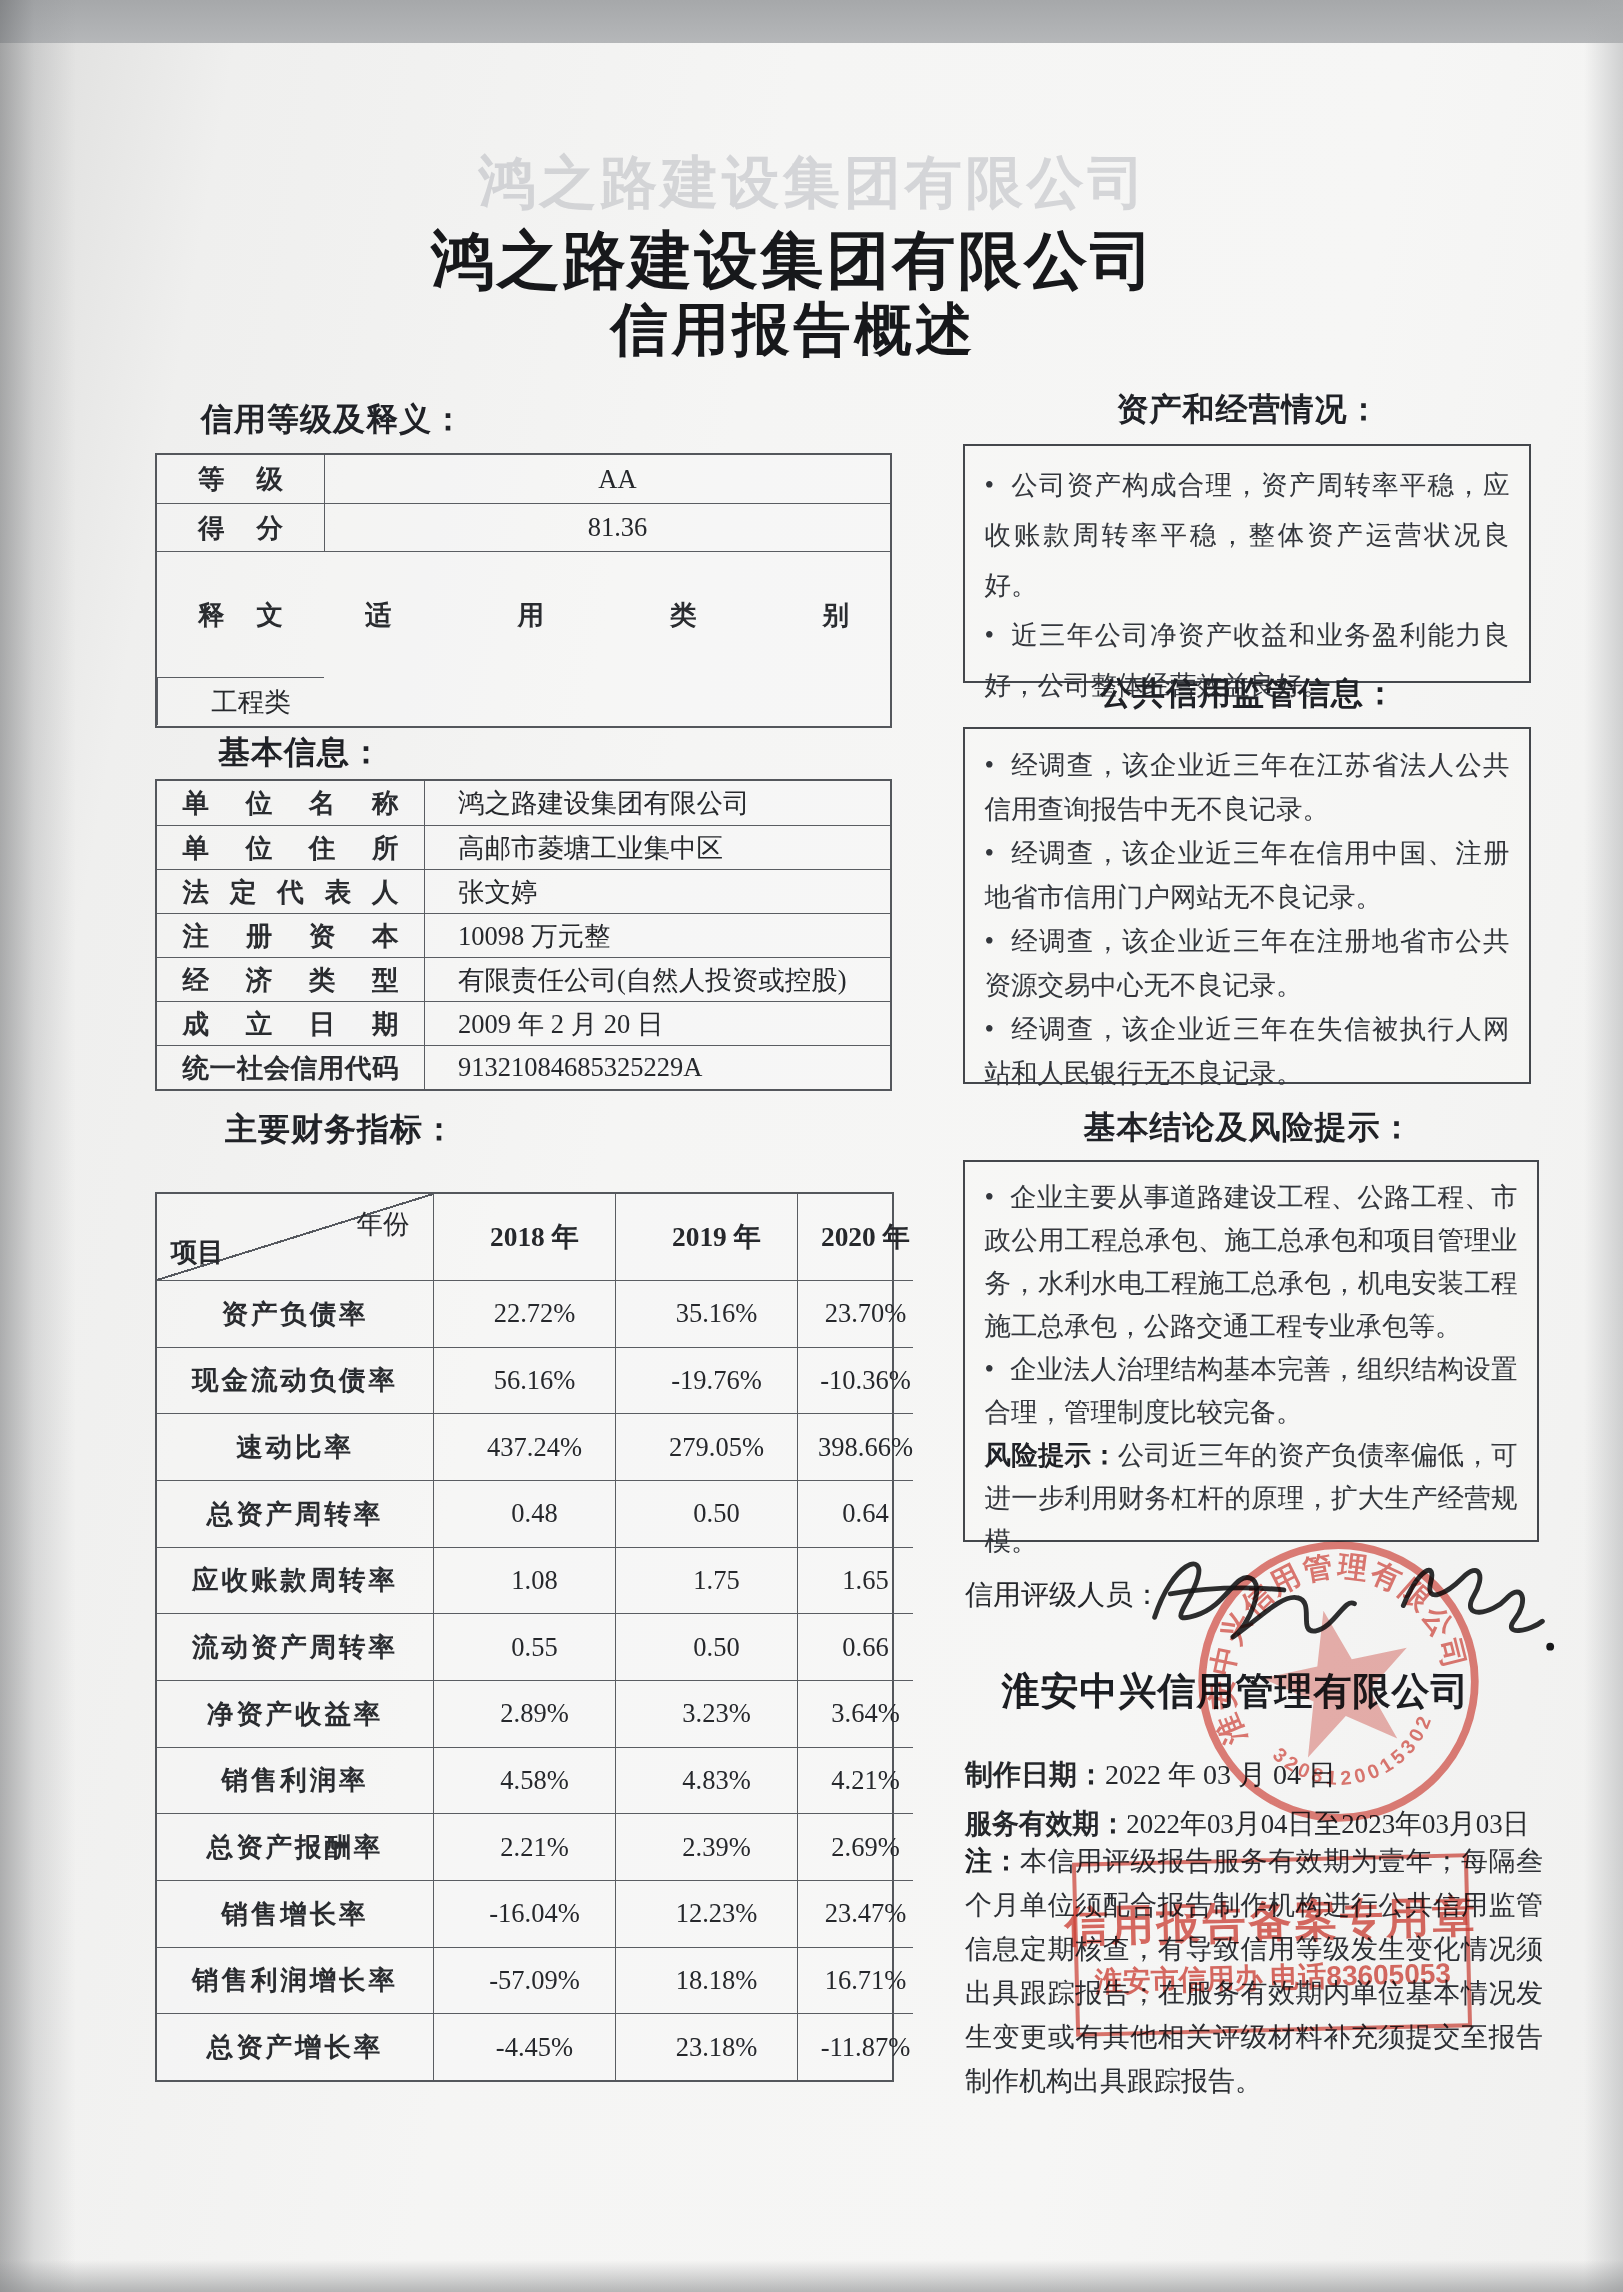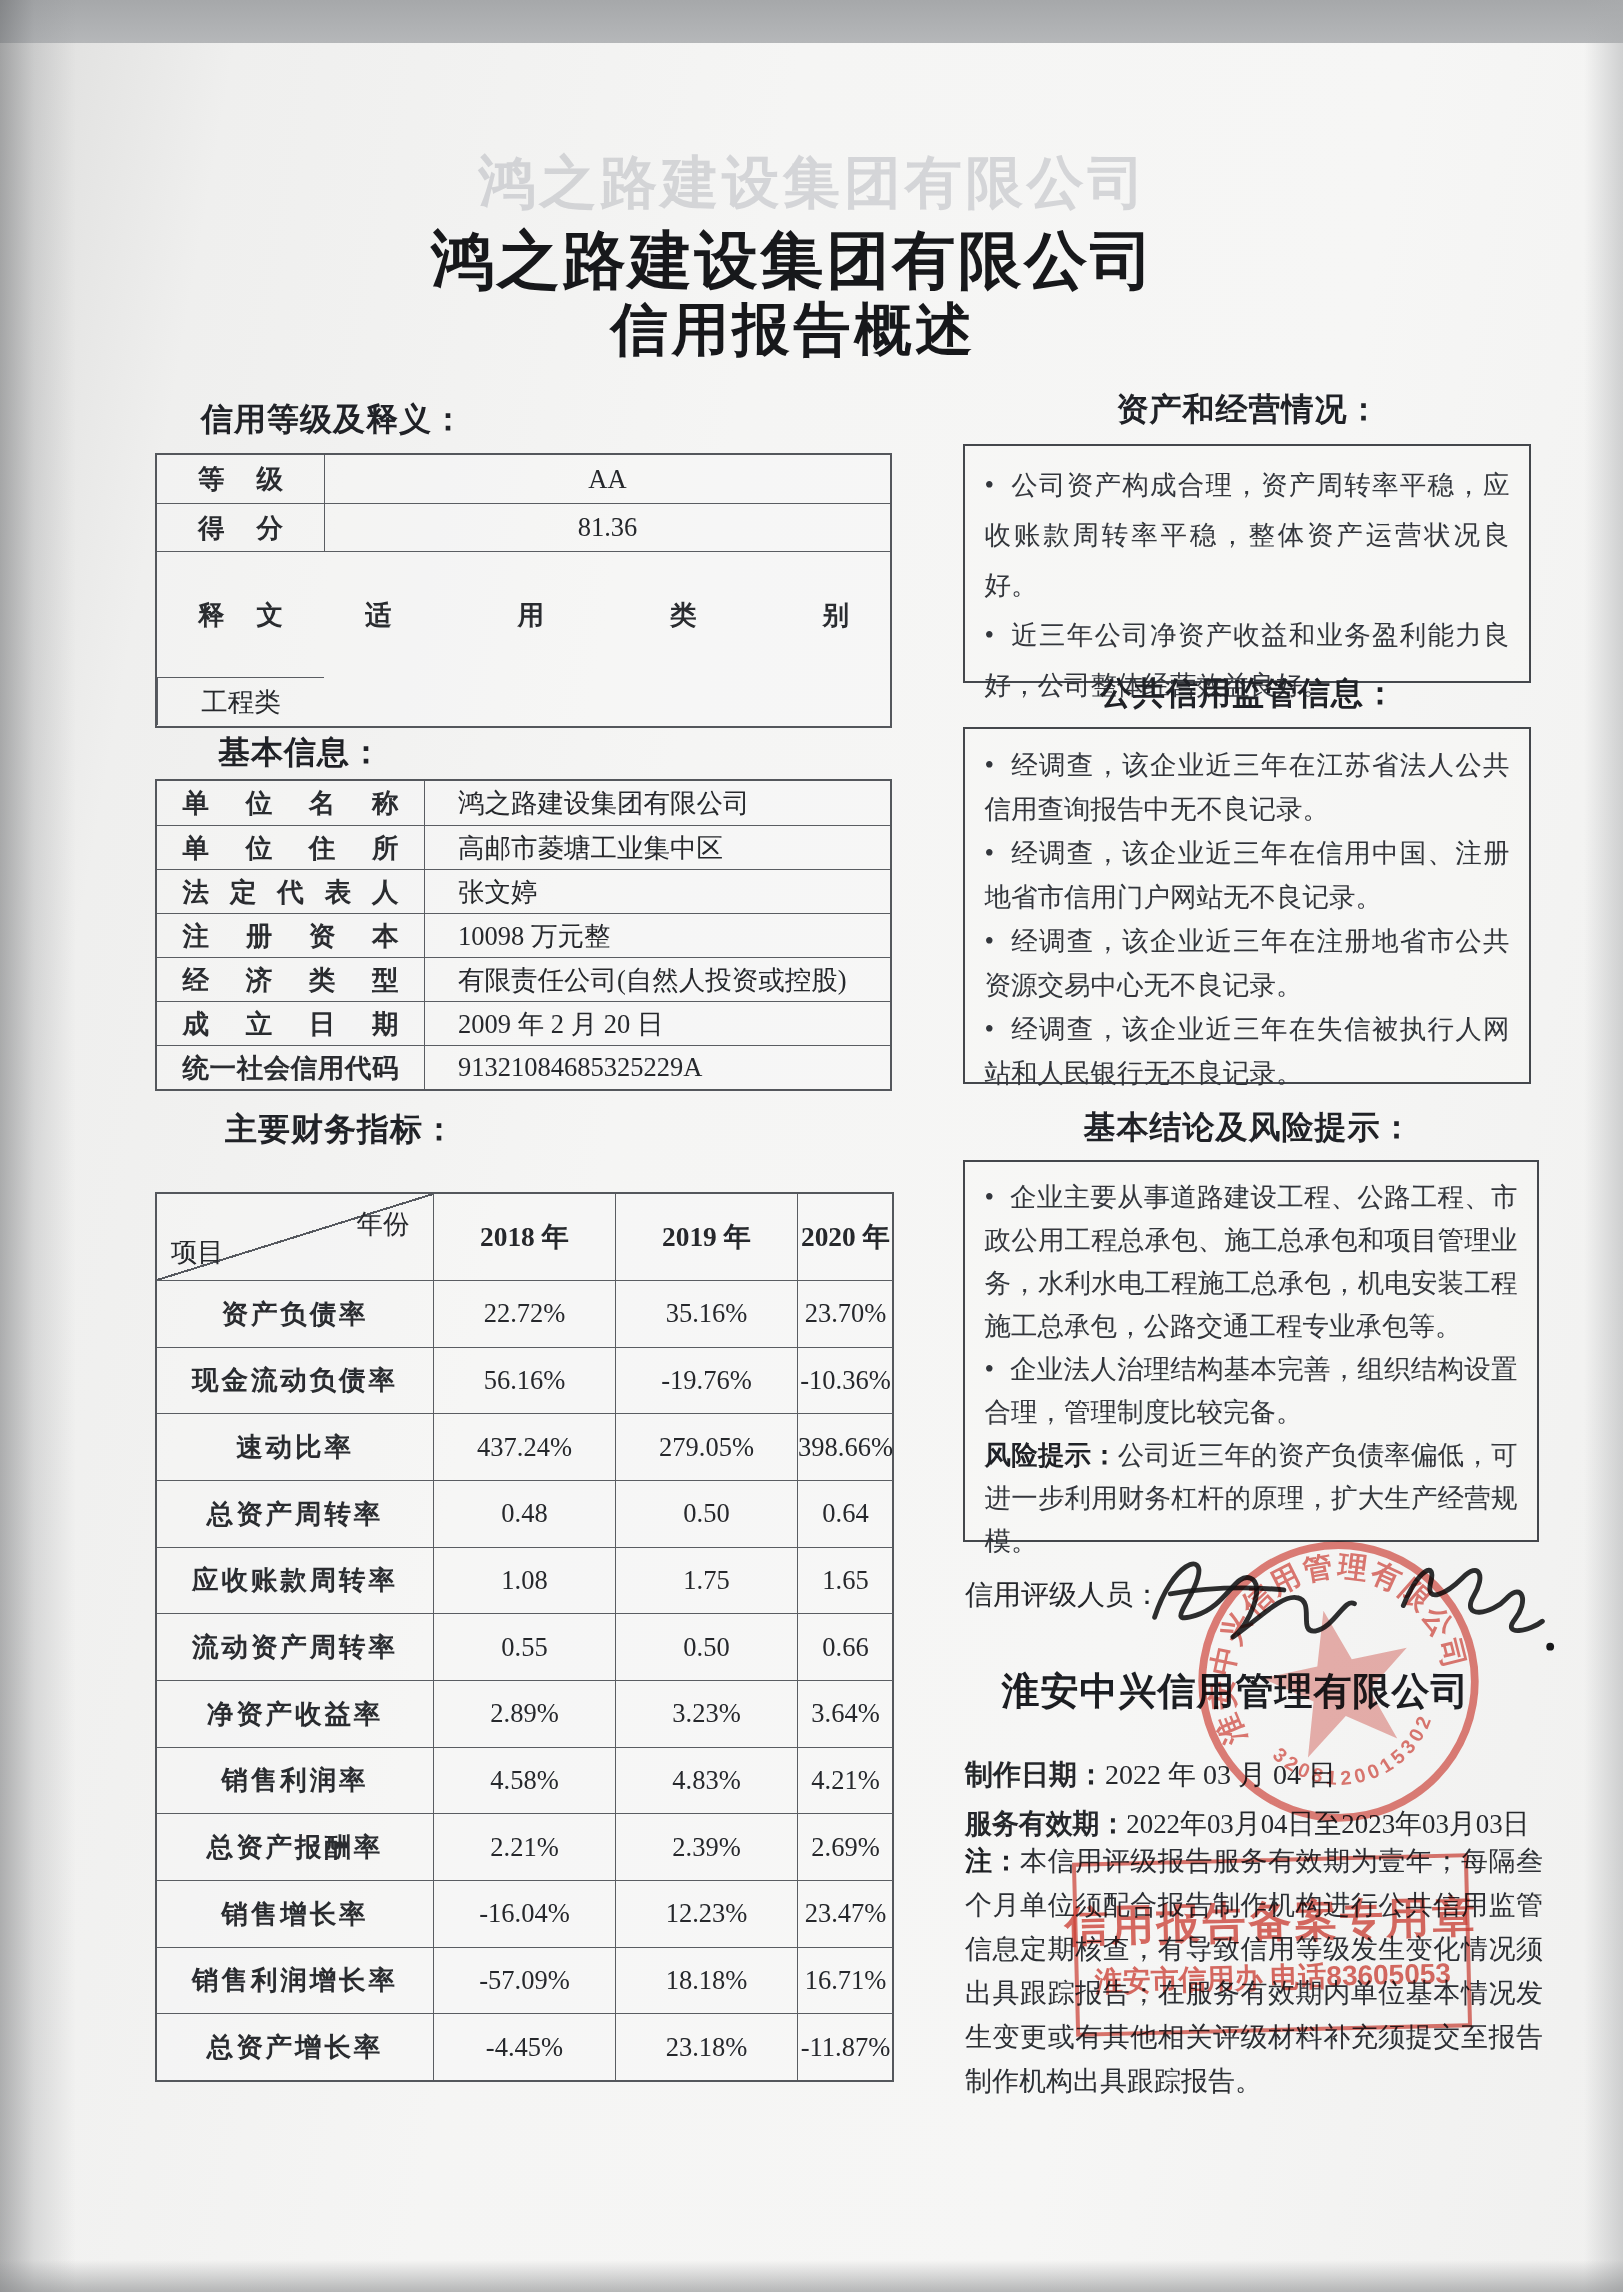--- a/index.html
+++ b/index.html
@@ -28,38 +28,38 @@
   .lhead{position:absolute;font-family:"Liberation Sans","DejaVu Sans",sans-serif;
         font-weight:700;font-size:32px;letter-spacing:1px;color:#202227;}
   .rhead{position:absolute;left:956px;width:585px;text-align:center;
         font-family:"Liberation Sans","DejaVu Sans",sans-serif;
         font-weight:700;font-size:32px;letter-spacing:1px;color:#202227;}
 
   
   .tbl{position:absolute;display:grid;border:2px solid #54575c;background:rgba(250,250,249,.35);}
   .cell{border-top:1.5px solid #5a5d62;display:flex;align-items:center;font-size:26.5px;}
   .cell.nt{border-top:none;}
-  .cell.vl{border-left:1.5px solid #5a5d62;}
+  .cell.vl{border-left:1.5px solid #5a5d62;padding-left:20px;}
   .lab{font-family:"Liberation Sans","DejaVu Sans",sans-serif;font-weight:600;color:#2a2c30;}
   .just{display:block;width:100%;text-align:justify;text-align-last:justify;}
 
   .t1{left:155px;top:453px;width:733px;height:271px;grid-template-columns:167px 1fr;grid-template-rows:48px 48px 126px 48px;}
   .t1 .lab{padding:0 41px;}
   .t1 .val{justify-content:center;}
   .t1 .para{display:block;padding:5.9px 23.5px;text-align:justify;text-indent:2em;line-height:40px;font-size:26.5px;}
 
   .t2{left:155px;top:779px;width:733px;height:308px;grid-template-columns:267px 1fr;grid-template-rows:repeat(7,1fr);}
   .t2 .lab{padding:0 25.5px;}
   .t2 .val{padding-left:33px;}
 
   .t3{left:155px;top:1192px;width:735px;height:886px;grid-template-columns:276px 182px 182px 1fr;grid-template-rows:86px repeat(12,1fr);}
   .t3 .corner{position:relative;border-top:none;
         background:linear-gradient(to bottom right,transparent calc(50% - 1px),#55585e calc(50% - 1px),#55585e calc(50% + 1px),transparent calc(50% + 1px));}
   .t3 .corner .ctop{position:absolute;right:23.5px;top:11.8px;font-size:26.5px;}
-  .t3 .corner .cbot{position:absolute;left:13.7px;bottom:9.8px;font-size:26.5px;font-family:"Liberation Sans","DejaVu Sans",sans-serif;font-weight:400;}
+  .t3 .corner .cbot{position:absolute;left:13.7px;bottom:9.8px;font-size:26.5px;font-family:"Liberation Sans","DejaVu Sans",sans-serif;font-weight:700;}
   .t3 .yhead{justify-content:center;font-weight:700;font-size:27.4px;}
   .t3 .rlab{justify-content:center;letter-spacing:2.9px;}
   .t3 .rval{justify-content:center;}
 
   
   .rbox{position:absolute;left:963px;width:568px;border:2px solid #44474c;
         background:rgba(250,250,249,.25);padding:13.7px 19.6px 9.8px 19.6px;box-sizing:border-box;}
   .bullet{margin:0;text-align:justify;font-size:26.5px;color:#33363c;}
   .bullet .dot::before{content:"•";margin-right:15.7px;font-size:27.4px;}
   .b1 .bullet{line-height:50px;}

